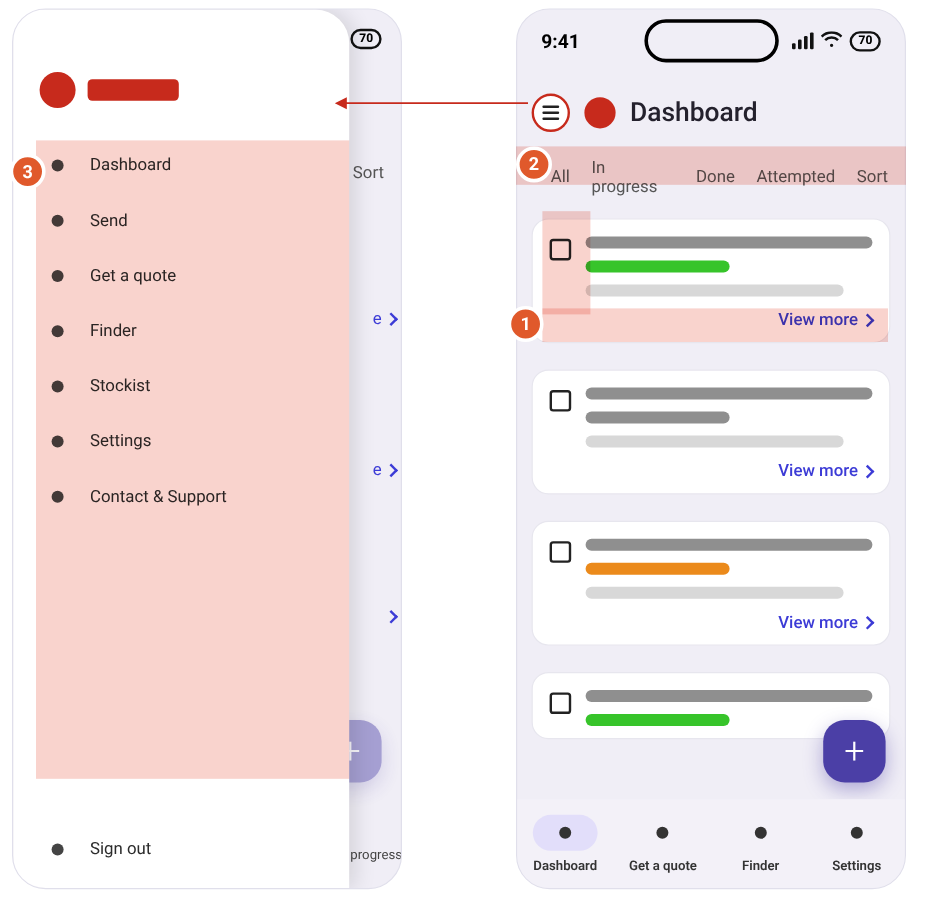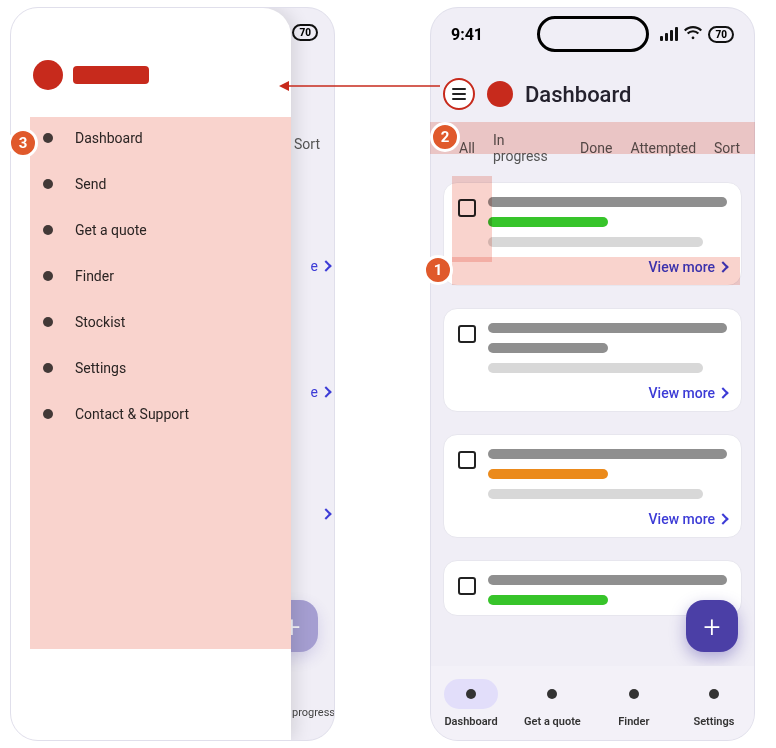--- a/index.html
+++ b/index.html
@@ -327,20 +327,26 @@
           </div>
         <div class="item">
             <div class="bullet"></div>
             <span>Settings</span>
           </div>
         <div class="item">
             <div class="bullet"></div>
             <span>Contact &amp; Support</span>
           </div>
       </div>
+      <div class="signout">
+        <div class="item">
+            <div class="bullet"></div>
+            <span>Sign out</span>
+          </div>
+      </div>
     </div>
   </div>
 
   <div class="highlight rp-hl-filters"></div>
   <div class="highlight rp-hl-cb"></div>
   <div class="highlight rp-hl-view"></div>
   <div class="highlight lp-hl-menu"></div>
 
   <div class="arrow">
     <svg width="161" height="12" viewBox="0 0 161 12">

